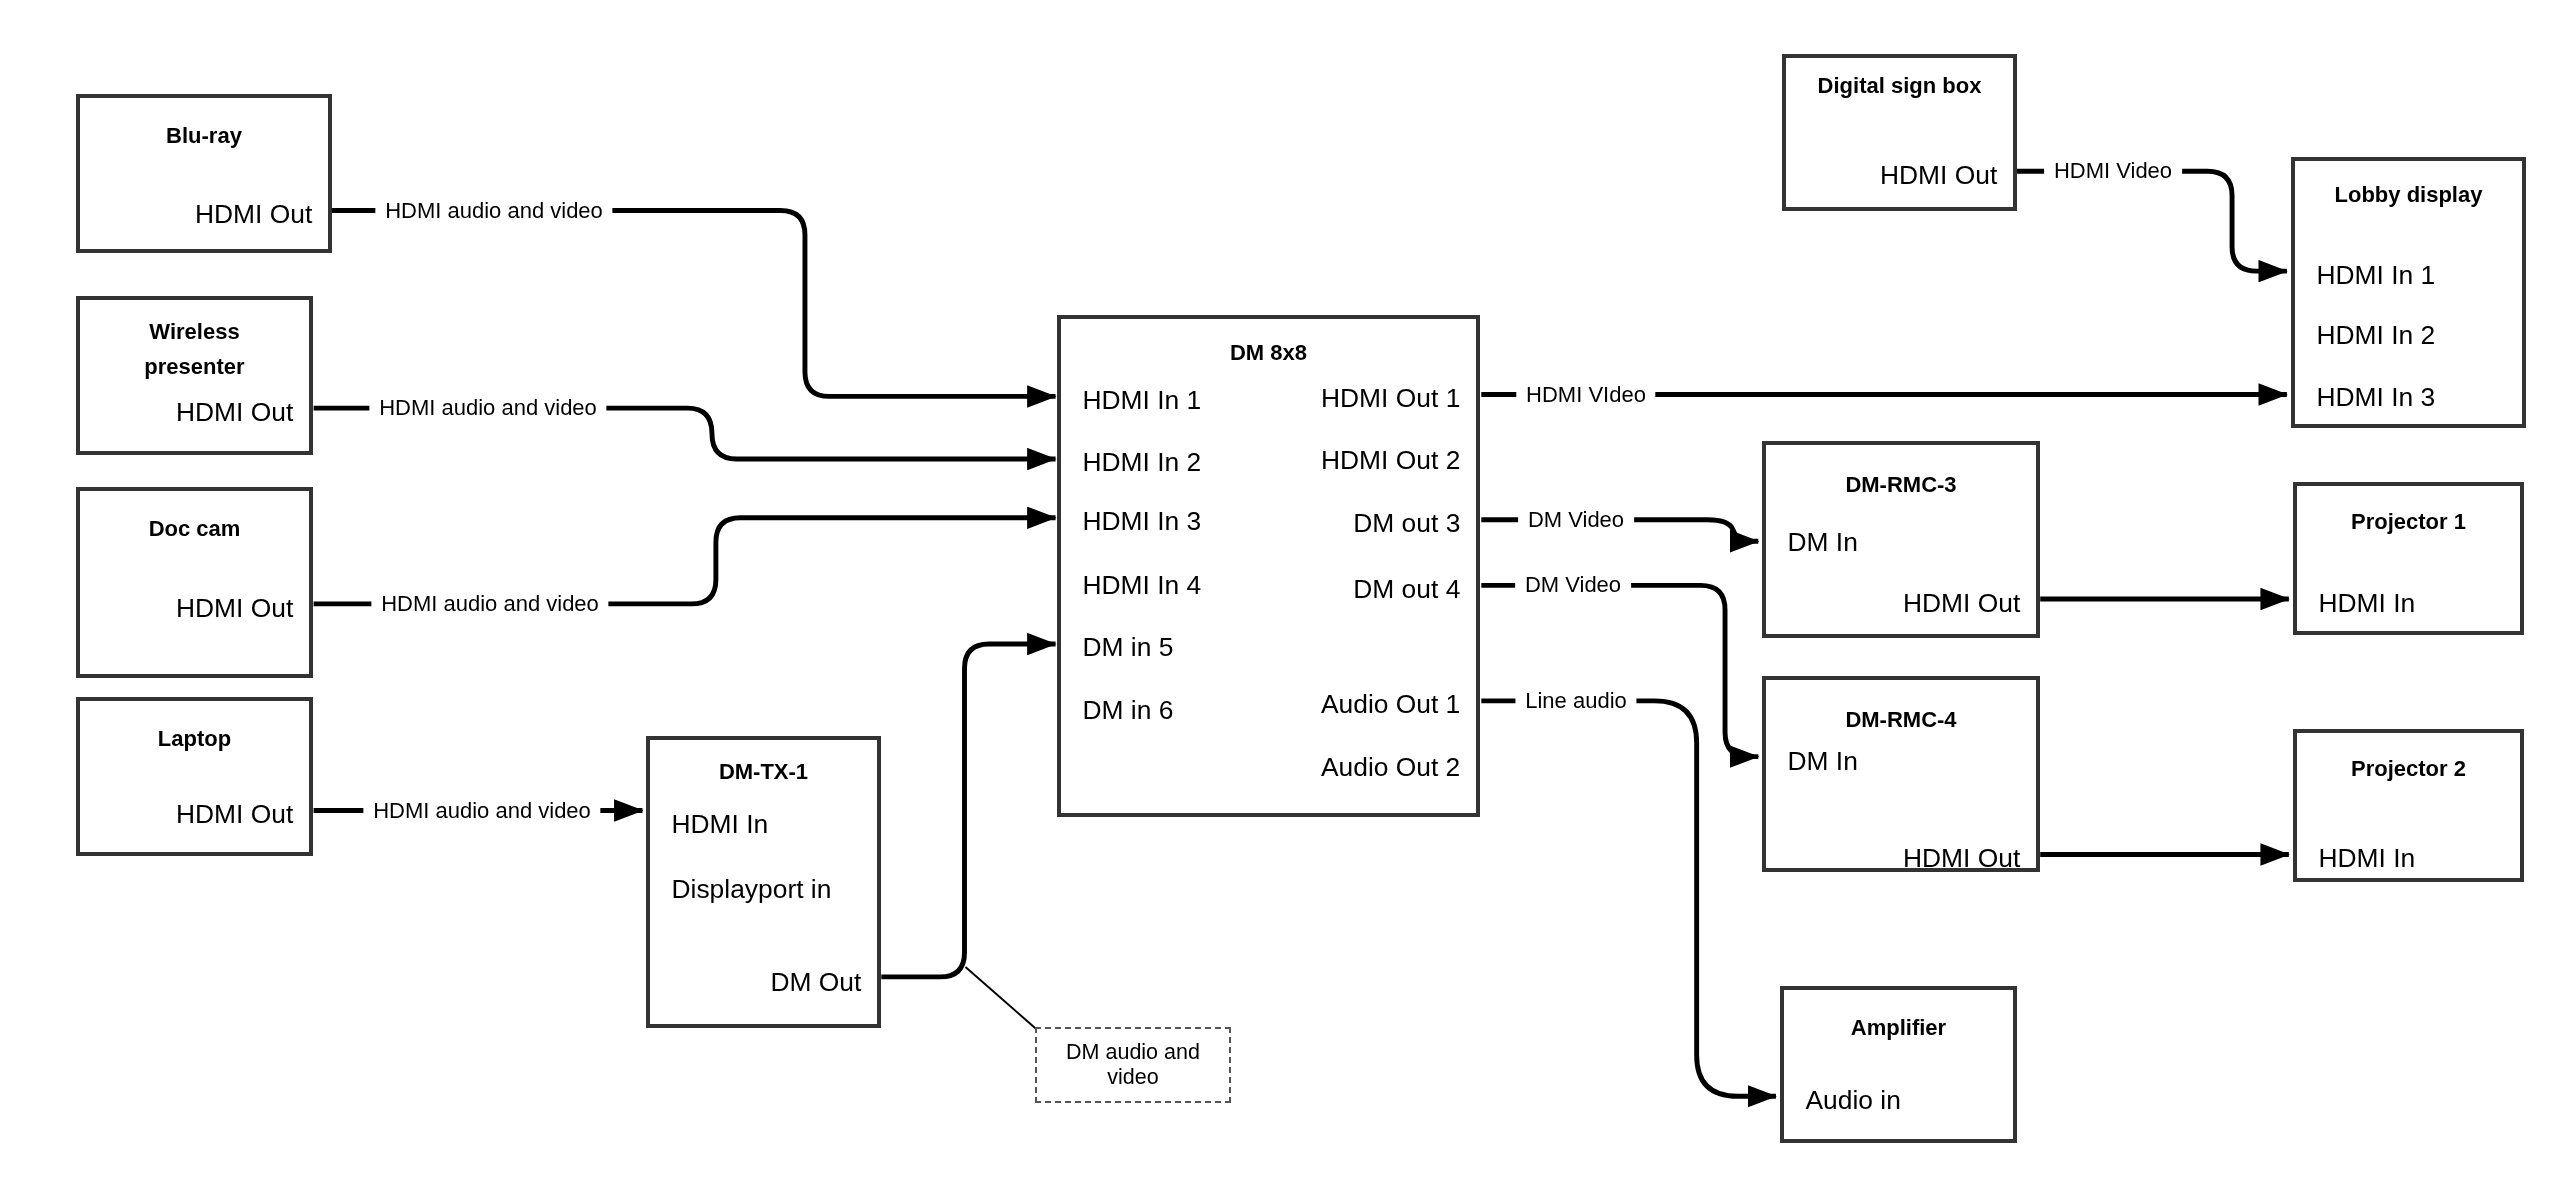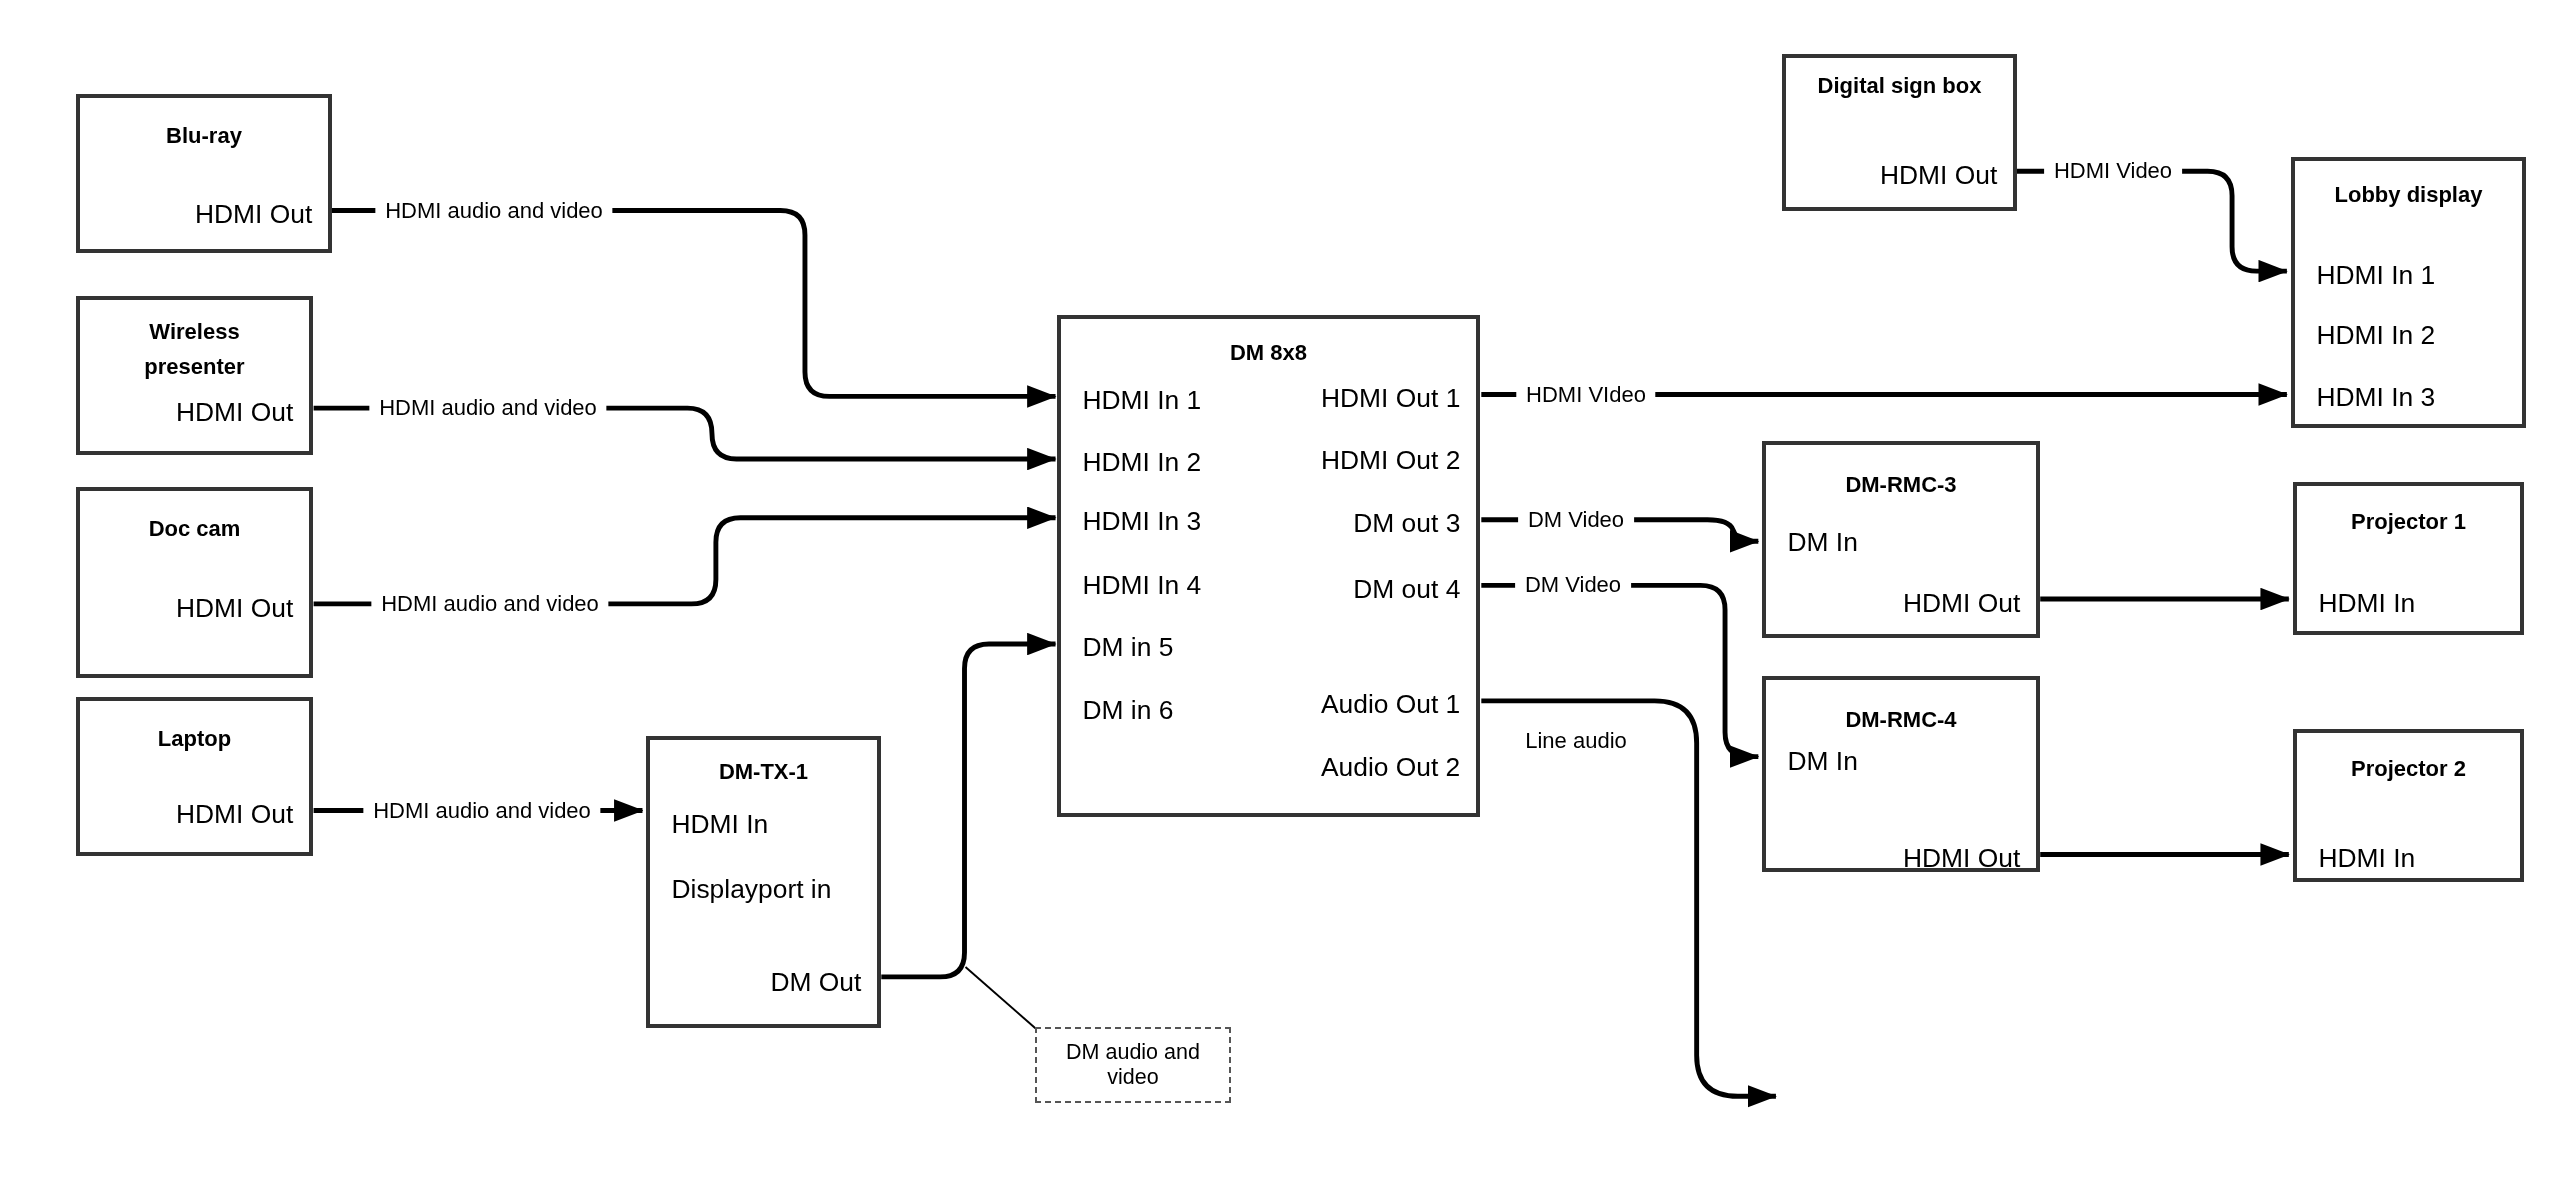--- a/index.html
+++ b/index.html
@@ -157,29 +157,33 @@
     <div class="node-title" style="top:21.5px;">DM-RMC-4</div>
     <div class="port left" style="top:67px;">DM In</div>
     <div class="port right" style="top:164px;">HDMI Out</div>
   </div>
 
   <div class="node" style="left:2293px;top:729px;width:231px;height:153px;">
     <div class="node-title" style="top:17.6px;">Projector 2</div>
     <div class="port left" style="top:111px;">HDMI In</div>
   </div>
 
+  <div class="node" style="left:1780px;top:986px;width:237px;height:157px;">
+    <div class="node-title" style="top:19.6px;">Amplifier</div>
+    <div class="port left" style="top:96px;">Audio in</div>
+  </div>
 
   <div class="edge-label" style="left:494px;top:211px;">HDMI audio and video</div>
   <div class="edge-label" style="left:488px;top:408px;">HDMI audio and video</div>
   <div class="edge-label" style="left:490px;top:604px;">HDMI audio and video</div>
   <div class="edge-label" style="left:482px;top:811px;">HDMI audio and video</div>
   <div class="edge-label" style="left:2113px;top:171px;">HDMI Video</div>
   <div class="edge-label" style="left:1586px;top:395px;">HDMI VIdeo</div>
   <div class="edge-label" style="left:1576px;top:520px;">DM Video</div>
   <div class="edge-label" style="left:1573px;top:585px;">DM Video</div>
-  <div class="edge-label" style="left:1576px;top:741px;text-align:center;">Line audio</div>
+  <div class="edge-label" style="left:1576px;top:701px;text-align:center;">Line audio</div>
 
   <div class="annotation">
     <div class="annotation-text">DM audio and video</div>
   </div>
 
 </div>
 
 
 </body></html>

